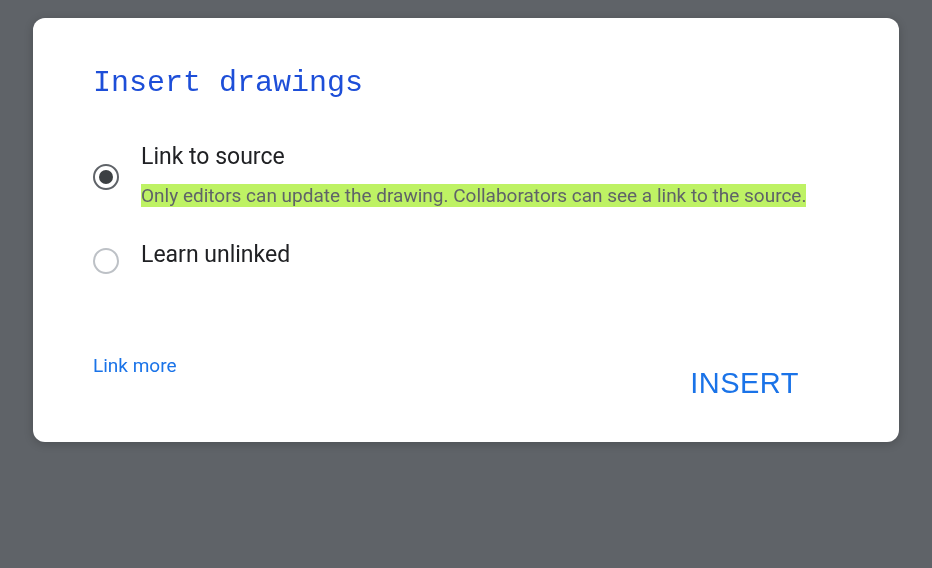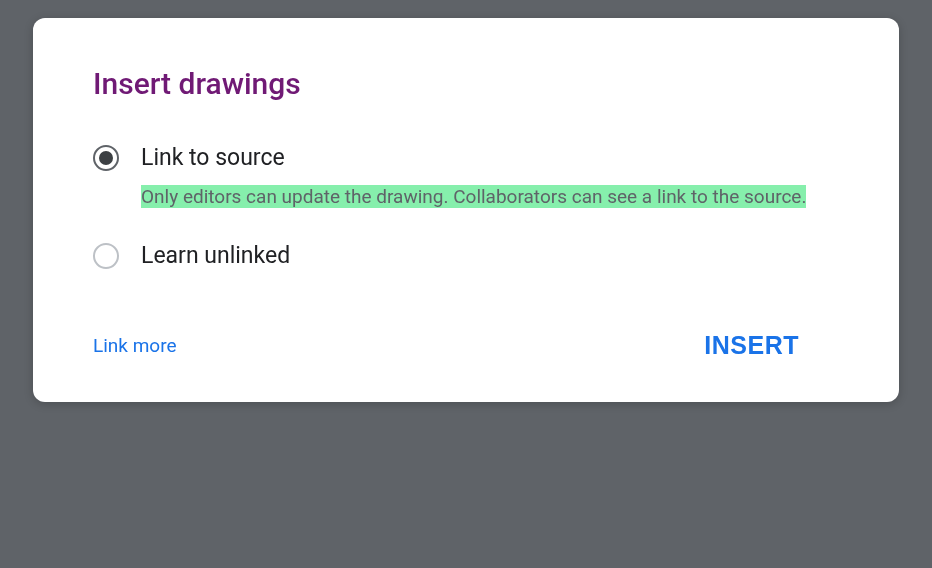--- a/index.html
+++ b/index.html
@@ -20,26 +20,27 @@
     .dialog {
       background: #fff;
       width: 866px;
       border-radius: 12px;
       padding: 48px 60px 42px 60px;
       box-shadow: 0 2px 10px rgba(0,0,0,0.2);
     }
     .dialog-title {
       font-size: 30px;
       font-weight: 500;
-      color: #701a75;
+      color: #1d4ed8;
       margin-bottom: 42px;
+      font-family: Liberation Mono, monospace;
     }
     .option-row {
       display: flex;
-      align-items: flex-start;
+      align-items: center;
       margin-bottom: 30px;
     }
     .radio-wrapper {
       flex-shrink: 0;
       width: 48px;
       padding-top: 2px;
     }
     .radio {
       width: 26px;
       height: 26px;
@@ -68,43 +69,44 @@
       margin-bottom: 10px;
       line-height: 1.3;
     }
     .option-description {
       font-size: 19px;
       color: #5f6368;
       line-height: 1.5;
       display: inline;
     }
     .highlighted {
-      background: #86efac;
+      background: #bef264;
     }
     .footer {
       display: flex;
       justify-content: space-between;
       align-items: center;
       margin-top: 50px;
     }
     .learn-more {
       font-size: 19px;
       color: #1a73e8;
       text-decoration: none;
       cursor: pointer;
     }
     .insert-button {
-      font-size: 25px;
-      font-weight: 700;
+      font-size: 29px;
+      font-weight: 400;
       color: #1a73e8;
       background: none;
       border: none;
       cursor: pointer;
       letter-spacing: 0.5px;
       padding-right: 40px;
+      margin-top: 37px;
     }
   </style>
 </head>
 <body>
 
 <div class="dialog">
   <h1 class="dialog-title">Insert drawings</h1>
 
   <div class="option-row">
     <div class="radio-wrapper">

